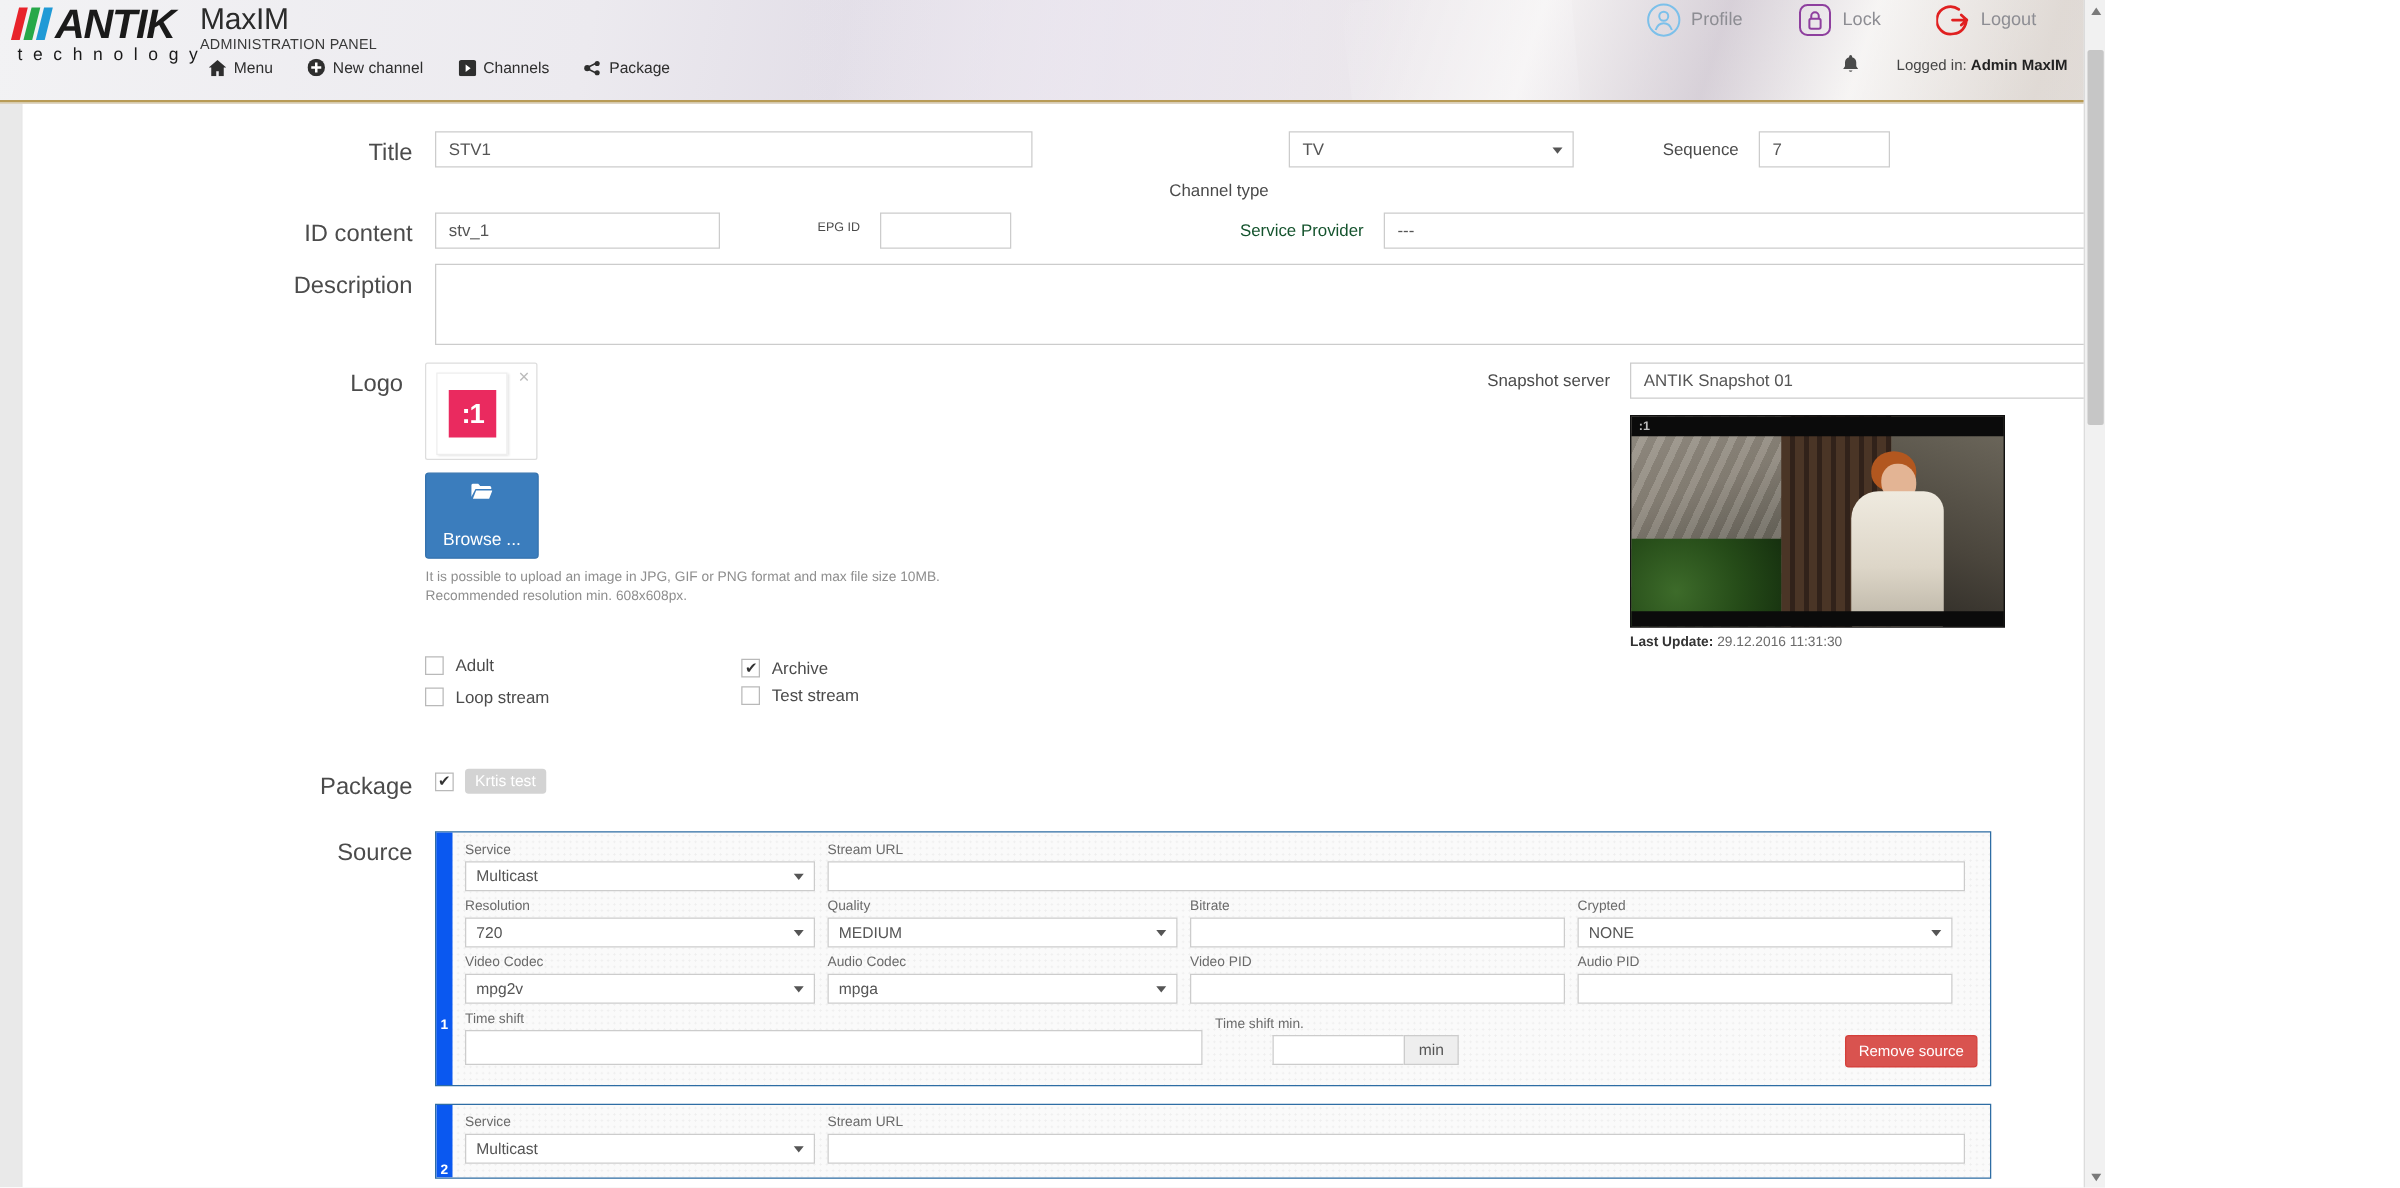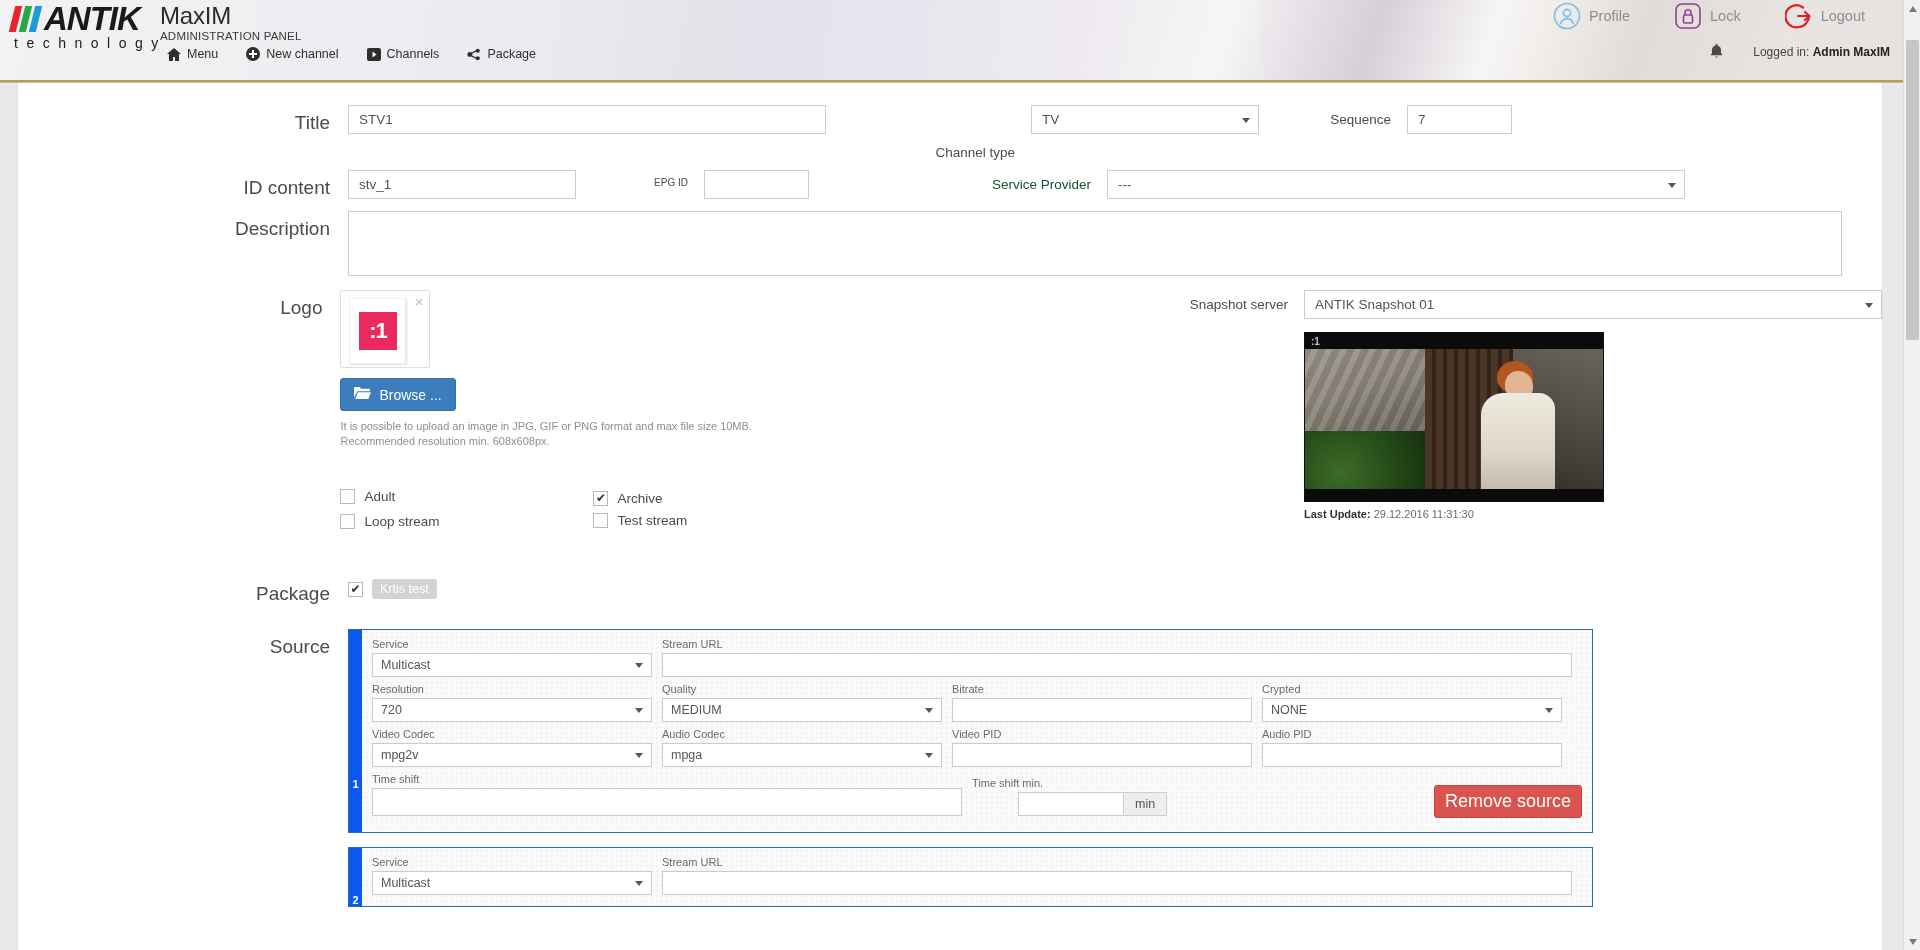--- a/index.html
+++ b/index.html
@@ -6,21 +6,21 @@
   * { box-sizing: border-box; }
   html, body {
     margin: 0; padding: 0;
     width: 1920px; height: 950px;
     overflow: hidden;
     background: #fff;
     font-family: "Liberation Sans", sans-serif;
     font-size: 14px;
     color: #333;
   }
-  .app { position: relative; width: 1920px; height: 950px; overflow: hidden; }
+  .app { position: relative; width: 1684px; height: 950px; overflow: hidden; }
 
   
   .header {
     position: relative;
     height: 83px;
     background: linear-gradient(100deg, #f2f2f4 0%, #eceaef 28%, #e3dfe8 40%, #efeaf0 52%, #e8e3e6 66%, #ece8e6 80%, #e6e2e0 100%);
     border-bottom: 1px solid #cbbd9a;
     overflow: hidden;
   }
   .header:after {
@@ -157,27 +157,28 @@
     width:38px; height:38px; background:#ea2a5f;
     display:flex; align-items:center; justify-content:center;
     color:#fff; font-weight:bold; font-size:22px; letter-spacing:-1px;
     font-family:"Liberation Sans", sans-serif;
   }
   .logo-x {
     position:absolute; right:6px; top:3px;
     color:#bbb; font-size:15px; cursor:pointer; line-height:1;
   }
   .btn {
-    display:inline-flex; align-items:center; gap:8px;
+    display:inline-flex; align-items:center; gap:20px;
     border:1px solid transparent; border-radius:3px;
     font-size:14px; padding:7px 13px; cursor:pointer;
     font-family:"Liberation Sans", sans-serif;
+    flex-direction:column;
   }
   .btn-browse { background:#3b7dbd; border-color:#3572ad; color:#fff; }
-  .btn-danger { background:#d9534f; border-color:#d43f3a; color:#fff; font-size:18px; padding:5px 10px;margin-left:16px; }
+  .btn-danger { background:#d9534f; border-color:#d43f3a; color:#fff; font-size:12px; padding:5px 10px;margin-left:16px; }
   .hint { font-size:11px; color:#8e8e8e; line-height:15px; margin-top:8px; }
 
   
   .cb {
     display:inline-flex; align-items:center; gap:9px;
     font-size:13.5px; color:#4b4b4b; cursor:pointer;
   }
   .box {
     width:15px; height:15px; border:1px solid #b9b9b9; background:#fff;
     display:inline-flex; align-items:center; justify-content:center;

